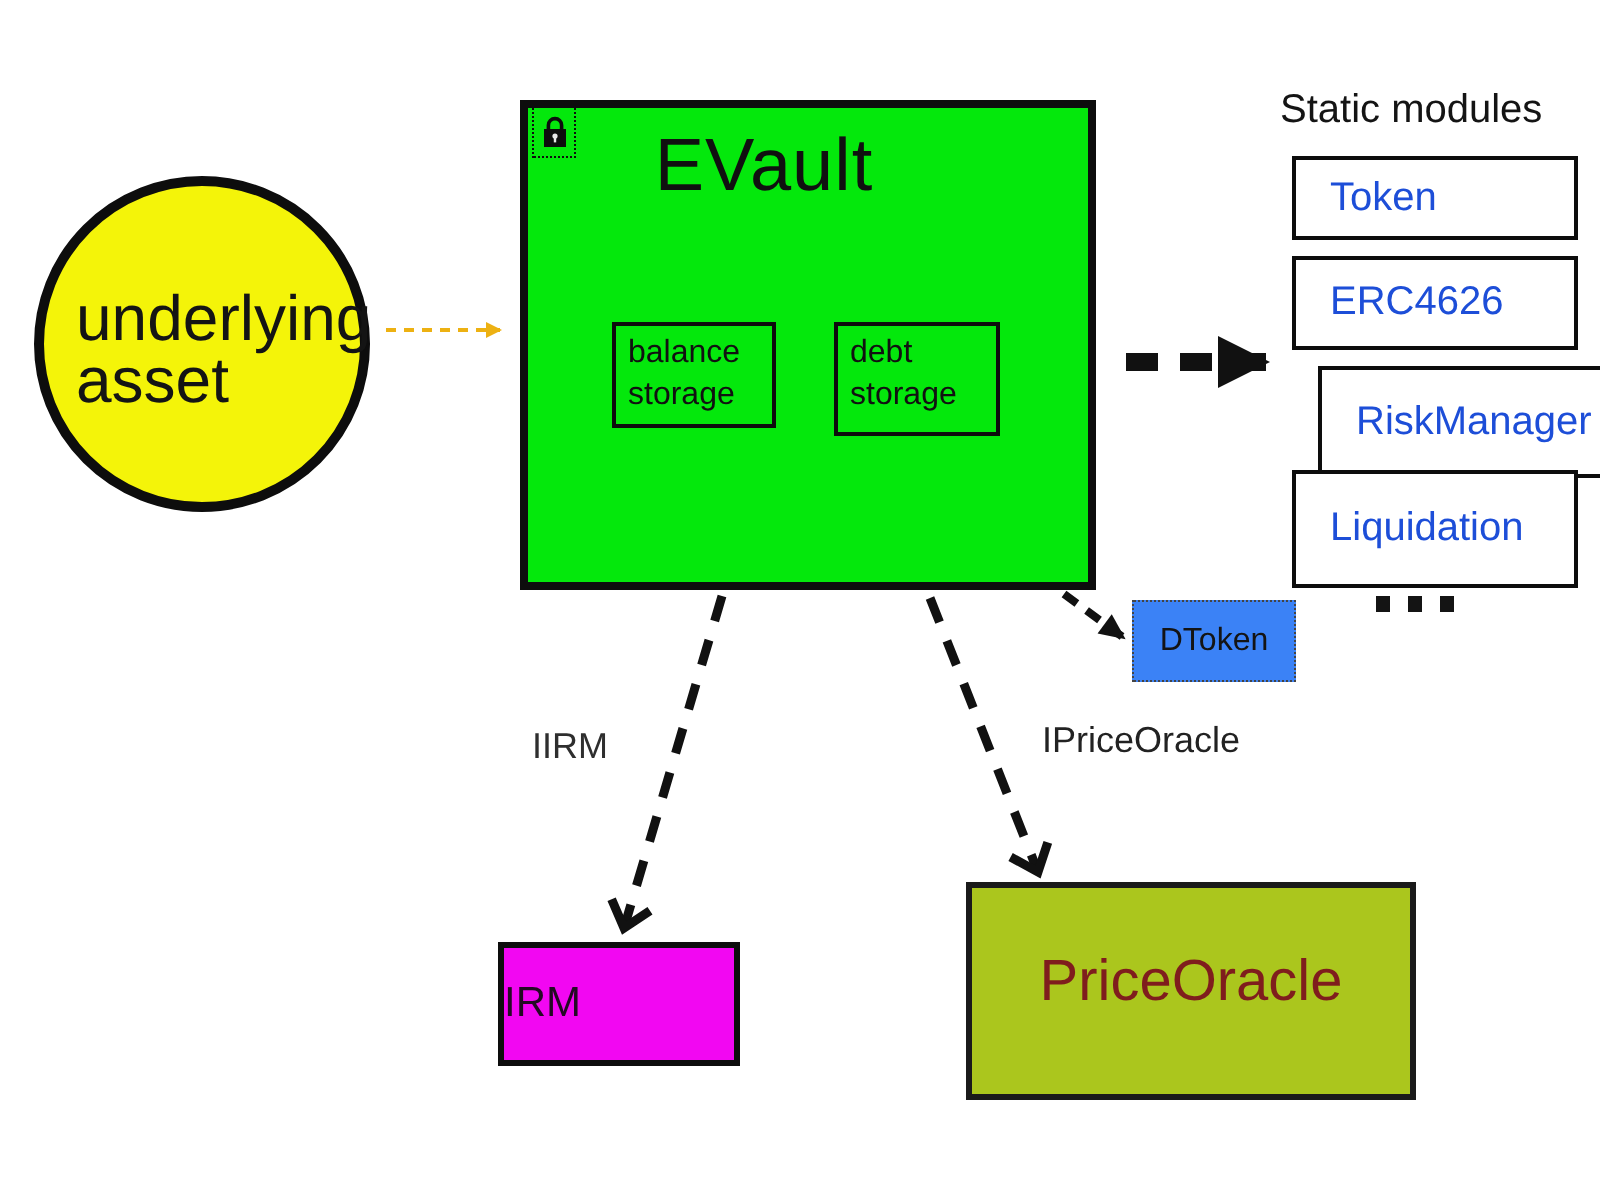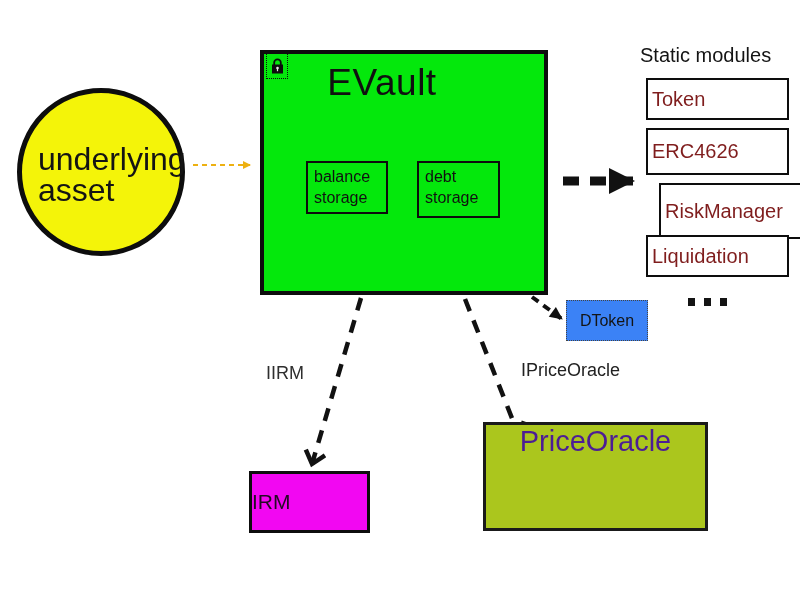--- a/index.html
+++ b/index.html
@@ -79,28 +79,28 @@
     white-space: nowrap;
   }
   .module-box {
     left: 646px;
     width: 143px;
     border: 2px solid #0d0d0d;
     box-sizing: border-box;
     background: #ffffff;
     display: flex;
     align-items: center;
-    padding-left: 4px;
+    padding-left: 17px;
     font-size: 20px;
-    color: #7f1d1d;
+    color: #1d4ed8;
   }
   .mod-0 { top: 78px;  height: 42px; }
   .mod-1 { top: 128px; height: 47px; }
   .mod-2 { top: 183px; height: 56px; margin-left: 13px; }
-  .mod-3 { top: 235px; height: 42px; }
+  .mod-3 { top: 235px; height: 59px; }
 
   .ellipsis-row {
     left: 688px; top: 298px;
     display: flex;
     gap: 9px;
   }
   .ellipsis-row span {
     width: 7px; height: 8px;
     background: #141414;
     display: block;
@@ -136,29 +136,30 @@
     border: 3px solid #0d0d0d;
     box-sizing: border-box;
     display: flex;
     align-items: center;
     font-size: 21px;
     color: #230a23;
   }
 
   
   .oracle-box {
-    left: 483px; top: 422px;
+    left: 483px; top: 441px;
     width: 225px; height: 109px;
     border: 3px solid #1a1a1a;
     box-sizing: border-box;
     display: flex;
     justify-content: center;
     align-items: flex-start;
+    padding-top: 31px;
     font-size: 29px;
-    color: #4c1d95;
+    color: #7f1d1d;
   }
 
   svg.connectors {
     position: absolute;
     left: 0; top: 0;
     pointer-events: none;
   }
 </style>
 </head>
 <body>

